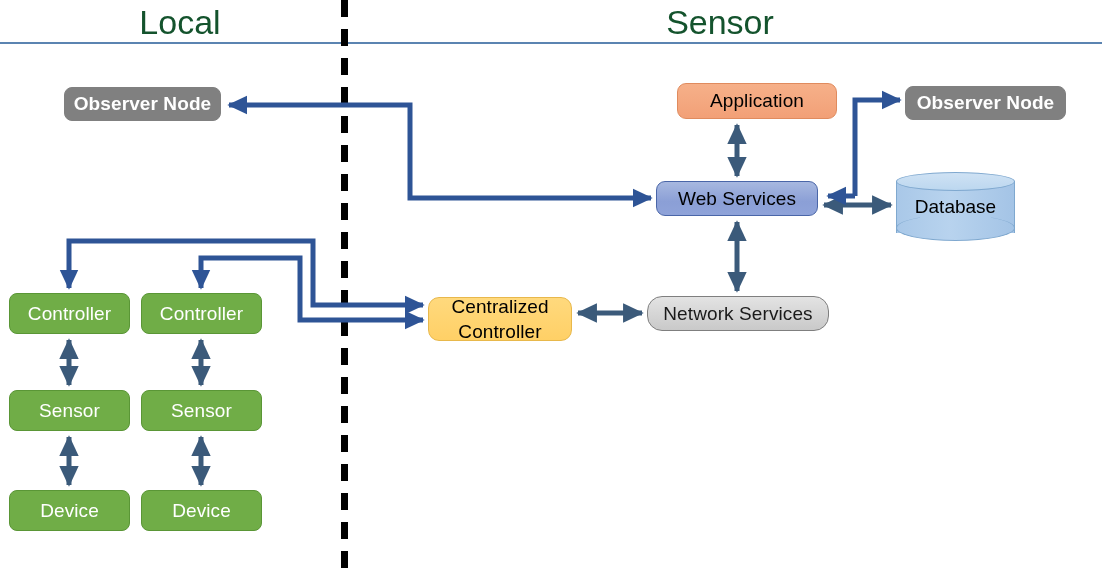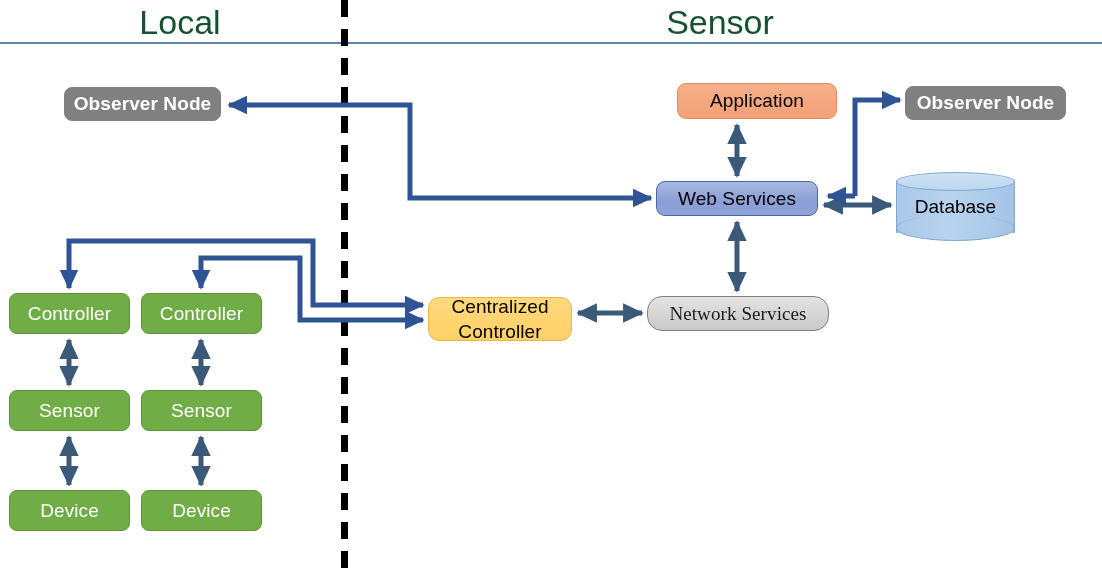--- a/index.html
+++ b/index.html
@@ -80,21 +80,20 @@
     background: #808080;
     border: 1px solid #808080;
     color: #ffffff;
     font-weight: bold;
   }
   .node-gray-light {
     background: linear-gradient(to bottom, #e3e3e3 0%, #c9c9c9 100%);
     border: 1px solid #7f7f7f;
     color: #1a1a1a;
     border-radius: 15px;
-    font-family: Liberation Serif, serif;
   }
   .node-orange {
     background: linear-gradient(to bottom, #f6b089 0%, #f2a077 100%);
     border: 1px solid #e08b5e;
     color: #000000;
     border-radius: 9px;
     margin-left: 20px;
   }
   .node-blue {
     background: linear-gradient(to bottom, #a7b8e0 0%, #8b9fd6 60%, #8fa3d9 100%);

